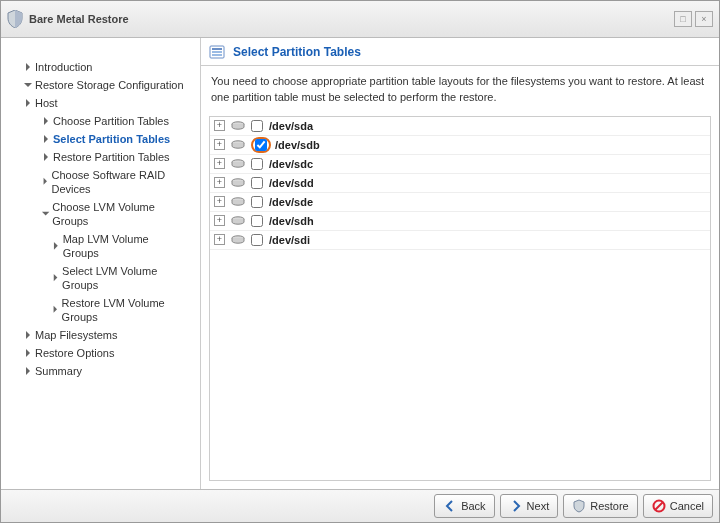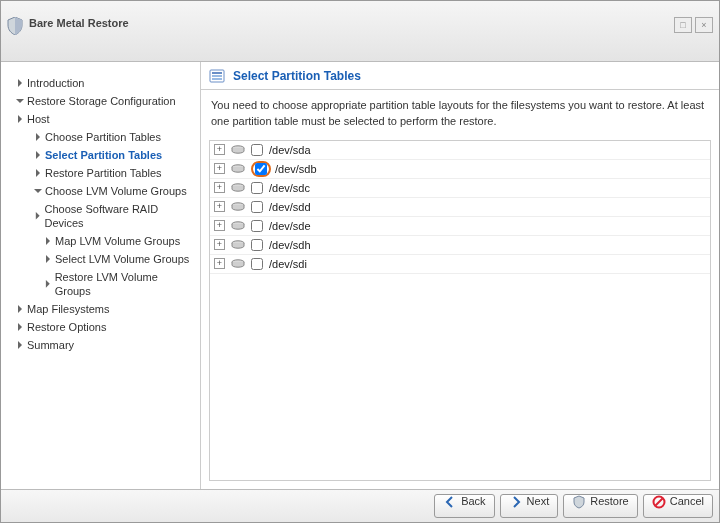--- a/index.html
+++ b/index.html
@@ -1,47 +1,47 @@
 <!DOCTYPE html>
 <html><head>
 <meta charset="utf-8">
 <style>
 html,body{margin:0;padding:0;font-family:Arial,Helvetica,sans-serif;font-size:11px;color:#333;background:#fff}
 .window{width:720px;height:523px;box-sizing:border-box;border:1px solid #999;background:#fff;display:flex;flex-direction:column}
-.titlebar{height:28px;background:linear-gradient(#f5f5f5,#e4e4e4);border-bottom:1px solid #bbb;display:flex;padding:16px 6px}
+.titlebar{height:28px;background:linear-gradient(#f5f5f5,#e4e4e4);border-bottom:1px solid #bbb;display:flex;align-items:center;padding:4px 6px}
 .titlebar .shield{width:16px;height:18px;margin-right:6px}
 .titlebar .title{font-weight:bold;color:#444;flex:1}
 .titlebar .winbtn{width:16px;height:14px;border:1px solid #aaa;background:#eee;margin-left:3px;display:flex;align-items:center;justify-content:center;font-size:9px;color:#888;cursor:pointer}
 .body{flex:1;display:flex;min-height:0}
 .sidebar{width:200px;border-right:1px solid #ccc;background:#fff;box-sizing:border-box;padding-top:4px;overflow:hidden}
-.tree ul{list-style:none;margin:8px;padding:0}
+.tree ul{list-style:none;margin:16px;padding:0}
 .tree li{padding:2px 0 2px 0}
 .tree .row{display:flex;align-items:center;line-height:14px;cursor:pointer}
 .tree .tw{width:10px;height:10px;display:inline-block;margin-right:2px}
 .tree .tw svg{display:block}
 .tree .lbl{color:#333}
 .tree .current .lbl{color:#1a5fb5;font-weight:bold}
 .depth0{padding-left:6px}
 .depth1{padding-left:24px}
 .depth2{padding-left:34px}
 .main{flex:1;display:flex;flex-direction:column;min-width:0}
 .panel-header{display:flex;align-items:center;padding:5px 8px 4px 8px;border-bottom:1px solid #ccc}
 .panel-header .icon{width:18px;height:18px;margin-right:6px}
 .panel-header .title{color:#1a5fb5;font-weight:bold;font-size:12px}
 .desc{padding:8px 10px 10px 10px;color:#333;line-height:1.45}
 .devlist{border:1px solid #ccc;margin:0 8px 8px 8px;flex:1;background:#fff;overflow:auto}
 .devrow{display:flex;align-items:center;height:18px;border-bottom:1px solid #eee;padding-left:4px}
 .devrow .exp{width:11px;height:11px;border:1px solid #999;background:#fff;display:flex;align-items:center;justify-content:center;font-size:9px;line-height:9px;color:#555;margin-right:6px;cursor:pointer;box-sizing:border-box}
 .devrow .disk{width:14px;height:10px;margin-right:6px}
 .devrow .cb{width:12px;height:12px;margin:0 6px 0 0}
-.devrow .name{font-weight:normal;color:#222}
+.devrow .name{font-weight:bold;color:#222}
 .devrow.highlight .cbwrap{border:2px solid #e06a1b;border-radius:8px;padding:0 2px;display:inline-flex;align-items:center;margin-right:4px}
 .devrow.highlight .cb{margin-right:0}
 .footer{height:32px;border-top:1px solid #bbb;background:linear-gradient(#f7f7f7,#e9e9e9);display:flex;align-items:center;justify-content:flex-end;padding:0 6px;gap:5px}
-.btn{height:22px;border:1px solid #9a9a9a;background:linear-gradient(#ffffff,#e8e8e8);border-radius:3px;display:flex;padding:0 8px;cursor:pointer;color:#333}
+.btn{height:22px;border:1px solid #9a9a9a;background:linear-gradient(#ffffff,#e8e8e8);border-radius:3px;display:flex;align-items:center;padding:0 8px;cursor:pointer;color:#333}
 .btn .bi{width:14px;height:14px;margin-right:4px;display:flex;align-items:center;justify-content:center}
 </style>
 </head>
 <body>
 
 <div class="window">
 
   <div class="titlebar">
     <span class="shield">
       <svg viewBox="0 0 16 18">
@@ -115,34 +115,34 @@
                     <path d="M3 1 L7 5 L3 9 Z" fill="#666"></path>
                   </svg>
                 </span>
                 <span class="lbl">Restore Partition Tables</span>
               </div>
             </li>
             <li>
               <div class="row depth1">
                 <span class="tw">
                   <svg viewBox="0 0 10 10">
+                    <path d="M3 1 L7 5 L3 9 Z" fill="#666"></path>
+                  </svg>
+                </span>
+                <span class="lbl">Choose Software RAID Devices</span>
+              </div>
+            </li>
+            <li>
+              <div class="row depth1">
+                <span class="tw">
+                  <svg viewBox="0 0 10 10">
                     <path d="M1 3 L5 7 L9 3 Z" fill="#666"></path>
                   </svg>
                 </span>
                 <span class="lbl">Choose LVM Volume Groups</span>
-              </div>
-            </li>
-            <li>
-              <div class="row depth1">
-                <span class="tw">
-                  <svg viewBox="0 0 10 10">
-                    <path d="M3 1 L7 5 L3 9 Z" fill="#666"></path>
-                  </svg>
-                </span>
-                <span class="lbl">Choose Software RAID Devices</span>
               </div>
             </li>
             <li>
               <div class="row depth2">
                 <span class="tw">
                   <svg viewBox="0 0 10 10">
                     <path d="M3 1 L7 5 L3 9 Z" fill="#666"></path>
                   </svg>
                 </span>
                 <span class="lbl">Map LVM Volume Groups</span>

